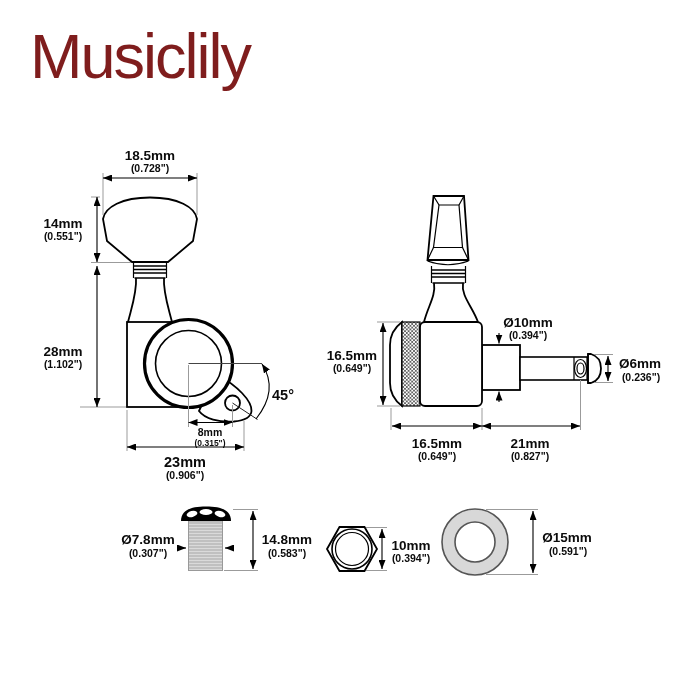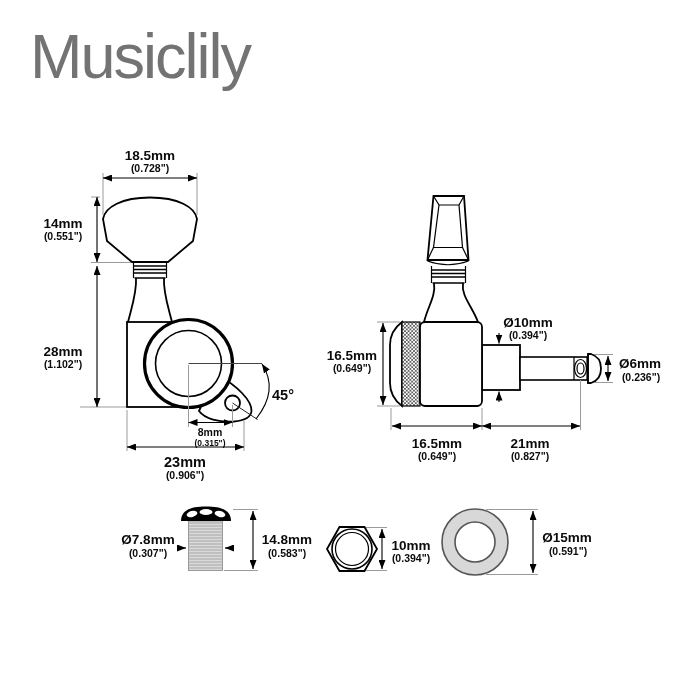--- a/index.html
+++ b/index.html
@@ -2,21 +2,21 @@
 <html><head>
 <meta charset="utf-8">
 <style>
   html,body{margin:0;padding:0;}
   body{
     width:700px;height:700px;background:#ffffff;position:relative;overflow:hidden;
     font-family:"Liberation Sans",sans-serif;
   }
   .logo{
     position:absolute;left:30px;top:20px;
-    font-size:63px;font-weight:400;color:#737373;letter-spacing:-2px;
+    font-size:63px;font-weight:400;color:#7f1d1d;letter-spacing:-2px;
   }
   svg{position:absolute;left:0;top:0;}
   text{
     font-family:"Liberation Sans",sans-serif;
     font-weight:bold;fill:#0b0b0b;
   }
   .dmm{font-size:13.5px;}
   .din{font-size:10.5px;}
   .dmm-s{font-size:10.5px;}
   .din-s{font-size:8.5px;}

